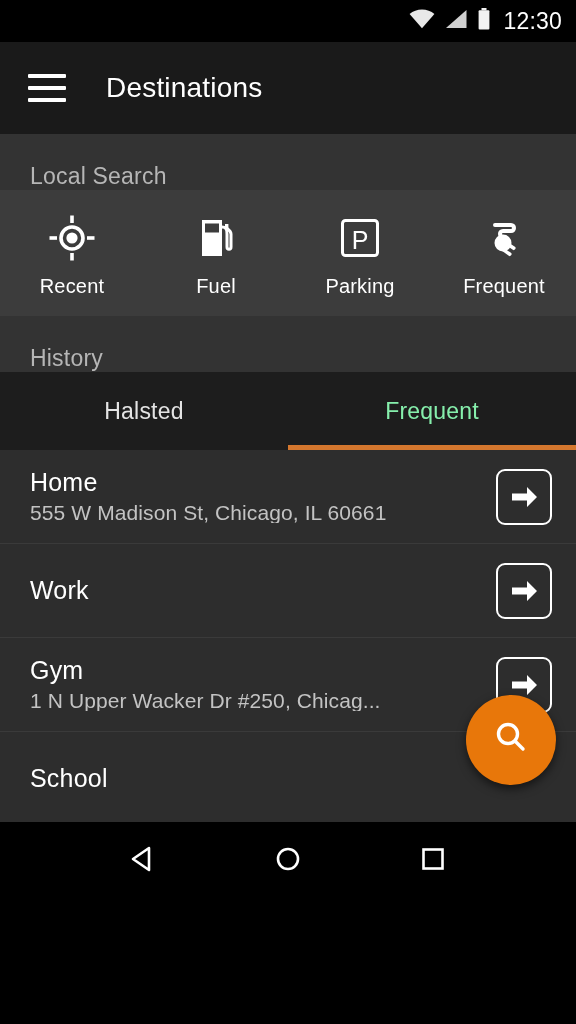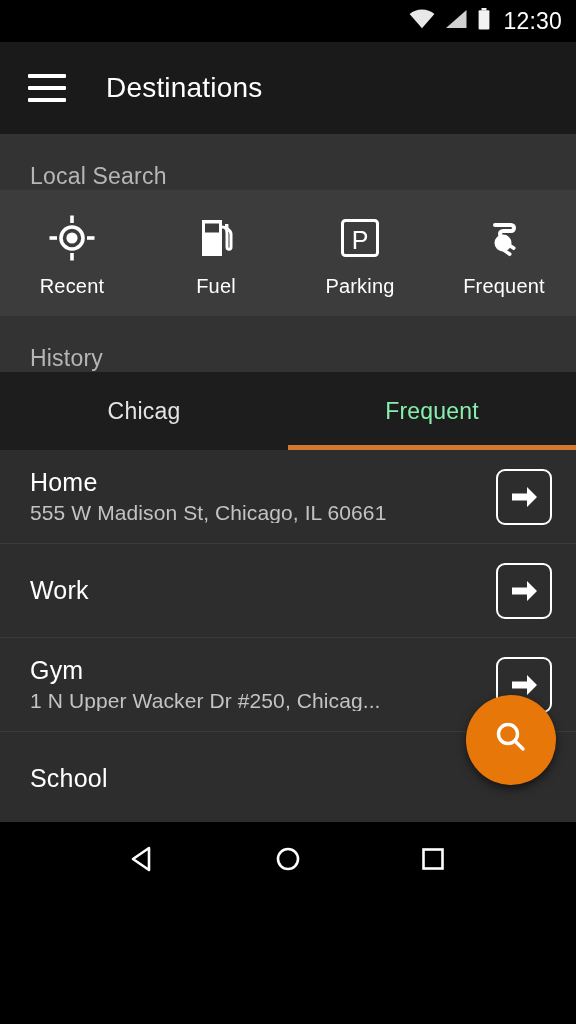--- a/index.html
+++ b/index.html
@@ -208,21 +208,21 @@
     </div>
 
   </div>
 
   <div class="section-header">
     <span>History</span>
   </div>
 
   <div class="tabbar">
     <div class="tab inactive">
-      <span>Chicag</span>
+      <span>Halsted</span>
     </div>
     <div class="tab active">
       <span>Frequent</span>
     </div>
   </div>
 
   <div class="dest-list">
 
     <div class="dest-row">
       <div class="dest-text">

